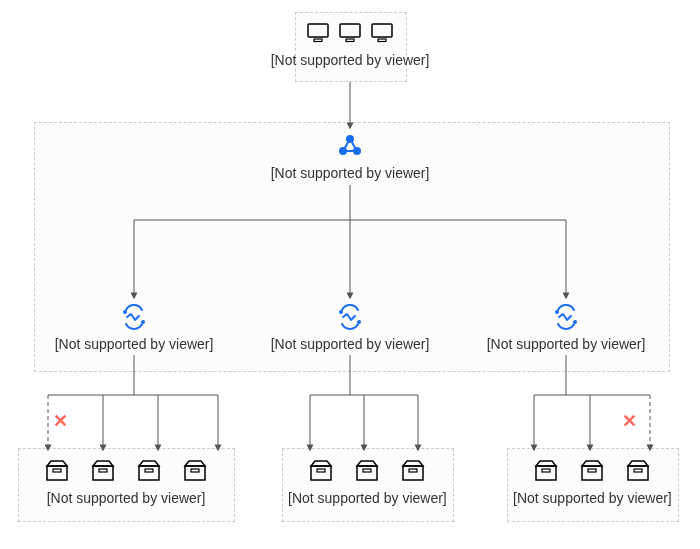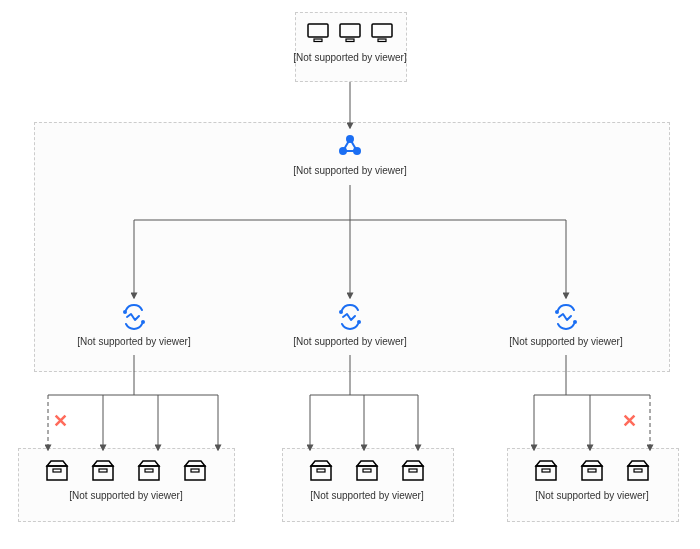--- a/index.html
+++ b/index.html
@@ -25,21 +25,21 @@
   }
   .node .icon-row {
     display: flex;
     justify-content: center;
     align-items: center;
     gap: 10px;
     height: 30px;
     margin-bottom: 4px;
   }
   .caption {
-    font-size: 10px;
+    font-size: 14px;
     color: #333;
     white-space: nowrap;
   }
   .x-mark {
     position: absolute;
     color: #ff6b5b;
     font-weight: bold;
     font-size: 18px;
     font-family: Arial, sans-serif;
   }

